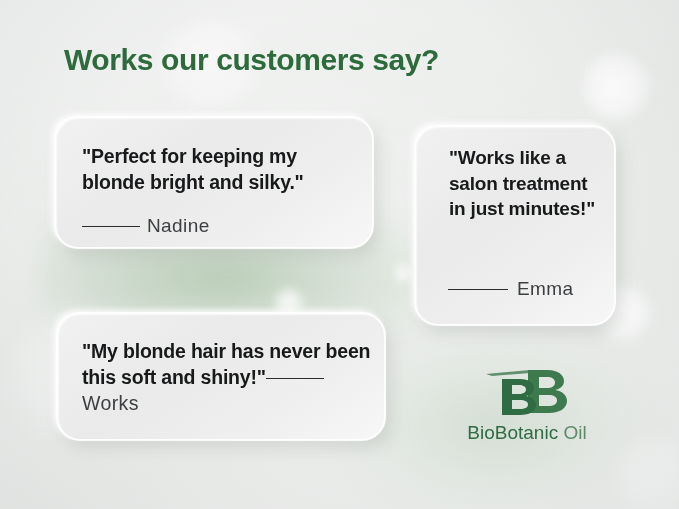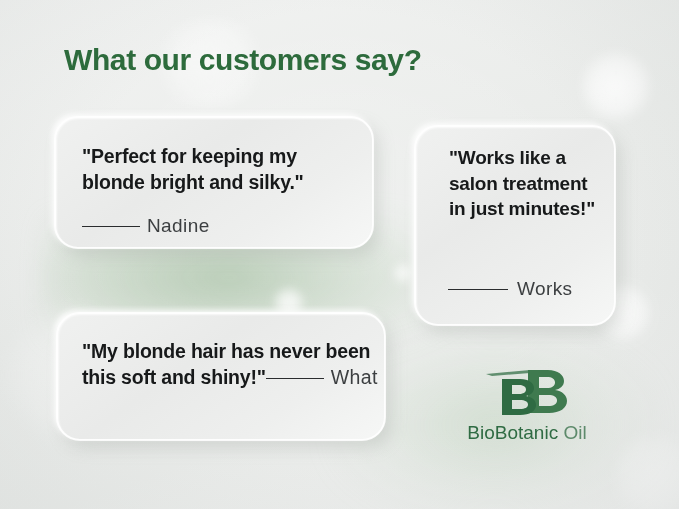--- a/index.html
+++ b/index.html
@@ -203,38 +203,38 @@
   <div class="bg-green-glow2"></div>
   <div class="bokeh b5"></div>
   <div class="bokeh b6"></div>
   <div class="bokeh b1"></div>
   <div class="bokeh b2"></div>
   <div class="bokeh b3"></div>
   <div class="bokeh b4"></div>
   <div class="bokeh b7"></div>
   <div class="vignette"></div>
 
-  <div class="headline">What our customers say?</div>
+  <div class="headline">Works our customers say?</div>
 
   <div class="card" id="card-1">
     <div class="quote">"Perfect for keeping my blonde bright and silky."</div>
     <div class="attrib">
       <span class="dash"></span><span class="attrib-name">Nadine</span>
     </div>
   </div>
 
   <div class="card" id="card-2">
     <div class="quote">"Works like a salon treatment in just minutes!"</div>
     <div class="attrib">
-      <span class="dash short"></span><span class="attrib-name">Works</span>
+      <span class="dash short"></span><span class="attrib-name">Emma</span>
     </div>
   </div>
 
   <div class="card" id="card-3">
-    <div class="quote"><span>"My blonde hair has never been this soft and shiny!"</span><span class="dash"></span><span class="attrib-name">What</span></div>
+    <div class="quote"><span>"My blonde hair has never been this soft and shiny!"</span><span class="dash"></span><span class="attrib-name">Works</span></div>
   </div>
 
   <div class="logo">
     <div class="logo-mark">
       <svg width="86" height="50" viewBox="0 0 86 50" xmlns="http://www.w3.org/2000/svg">
 
         <path d="M2 6 L46 2 L46 5 L8 8 Z" fill="#4a7f5a" opacity="0.85"></path>
 
         <path d="M44 2 L64 2 C74 2 80 7 80 13 C80 18 76 21 71 22 C78 23 83 27 83 33
                  C83 40 76 45 65 45 L44 45 Z

